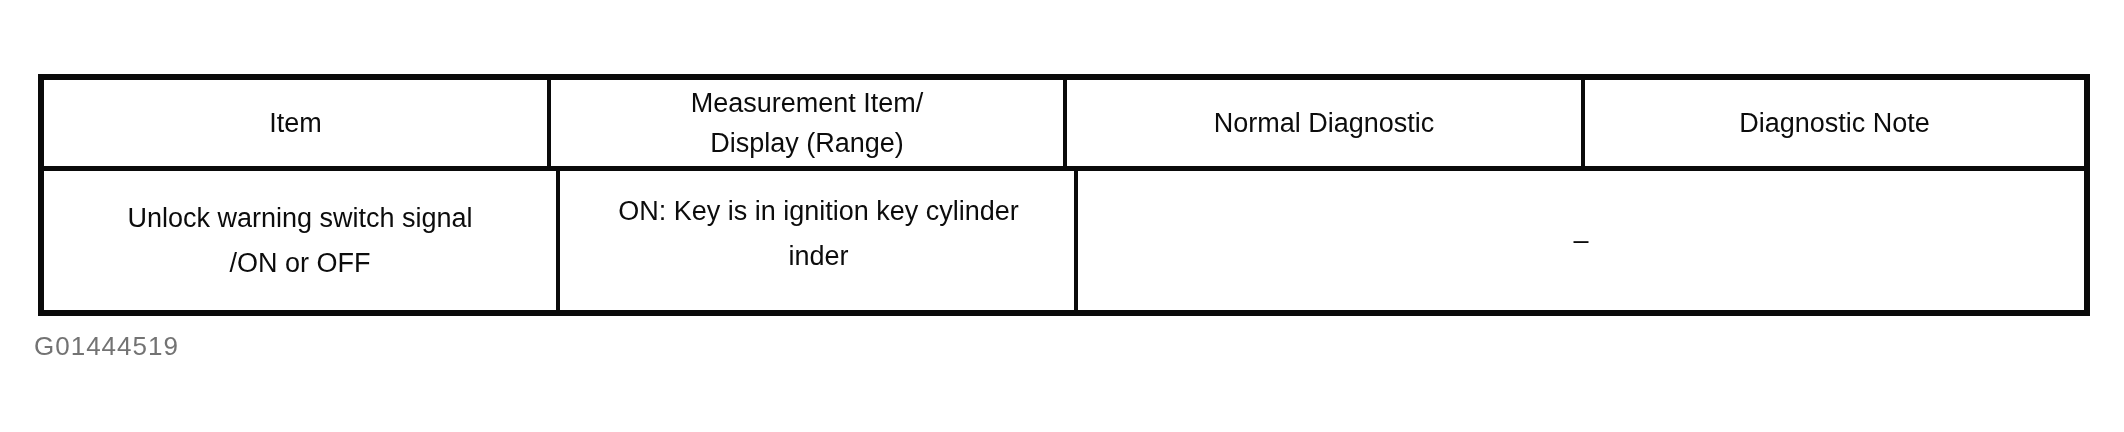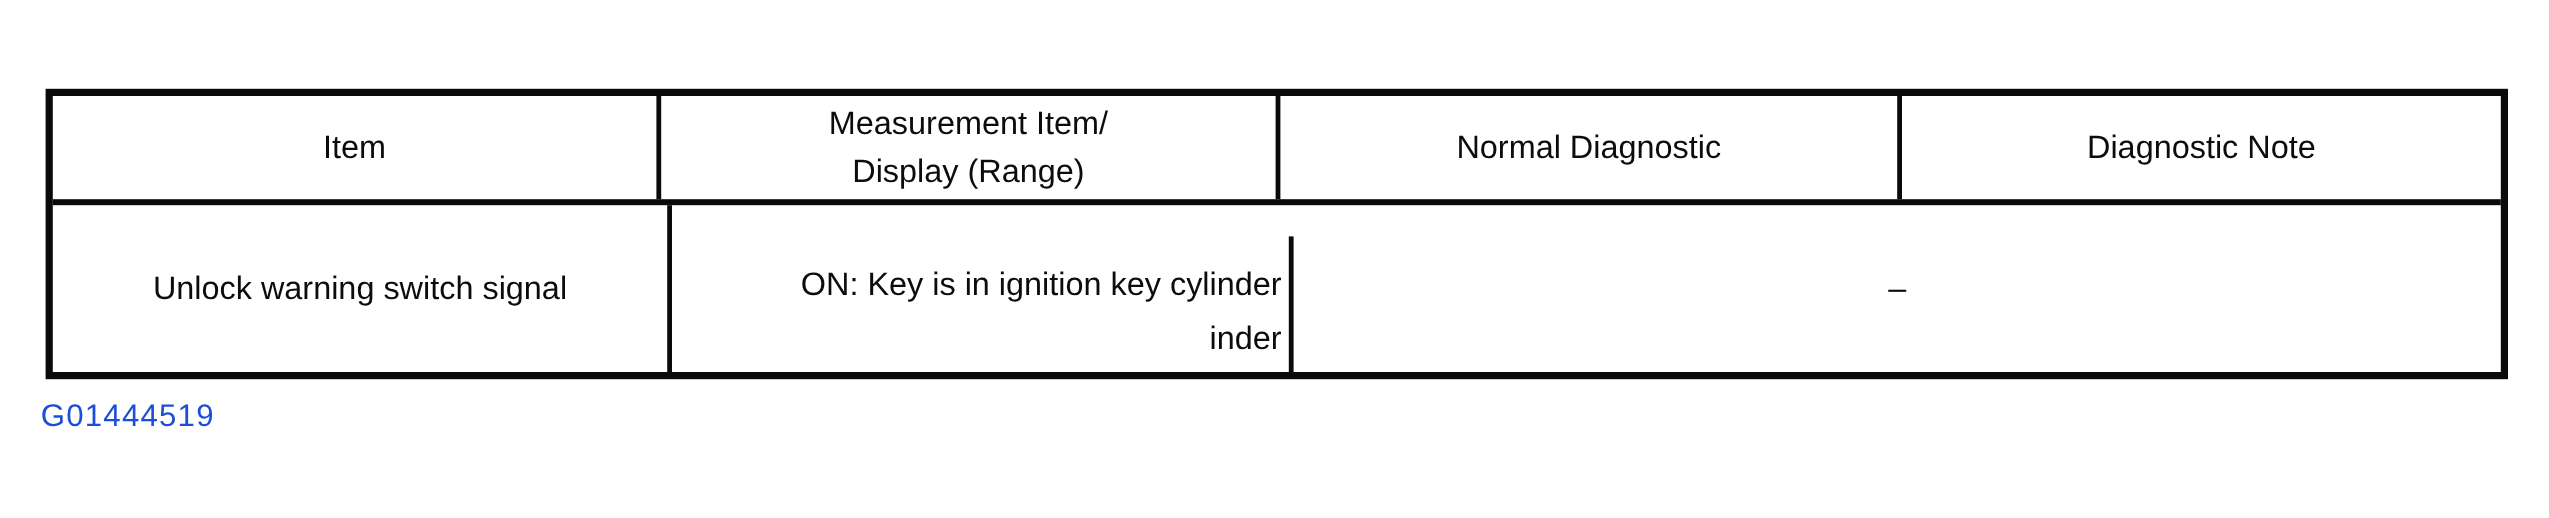--- a/index.html
+++ b/index.html
@@ -56,33 +56,32 @@
   .td:last-child { border-right: none; border-radius: 21px; }
   .c1 { flex: 0 0 507px; }
   .c2 { flex: 0 0 516px; }
   .c3 { flex: 0 0 518px; }
   .c4 { flex: 1 1 auto; }
   .tbody .td {
     line-height: 45px;
   }
   .td.left-top {
     justify-content: flex-start;
-    align-items: flex-end;
+    align-items: center;
     text-align: left;
     padding: 18px 6px 0 9px;
-    margin-top: 26px;
   }
   .ln { display: block; white-space: nowrap; }
   .figure-code {
     position: absolute;
     left: 34px;
     top: 331px;
     font-size: 26px;
     letter-spacing: 1px;
-    color: #1d4ed8;
+    color: #737373;
     white-space: nowrap;
   }
 </style>
 </head>
 <body>
 
 <div class="page">
 
   <div class="data-table">
 
@@ -98,20 +97,21 @@
         <span class="ln">Normal Diagnostic</span>
       </div>
       <div class="td c4">
         <span class="ln">Diagnostic Note</span>
       </div>
     </div>
 
     <div class="tr tbody">
       <div class="td c2">
         <span class="ln">Unlock warning switch signal</span>
+        <span class="ln">/ON or OFF</span>
       </div>
       <div class="td c3 left-top">
         <span class="ln">ON: Key is in ignition key cylinder</span>
         <span class="ln">inder</span>
       </div>
       <div class="td c4">
         <span class="ln">–</span>
       </div>
     </div>
 

